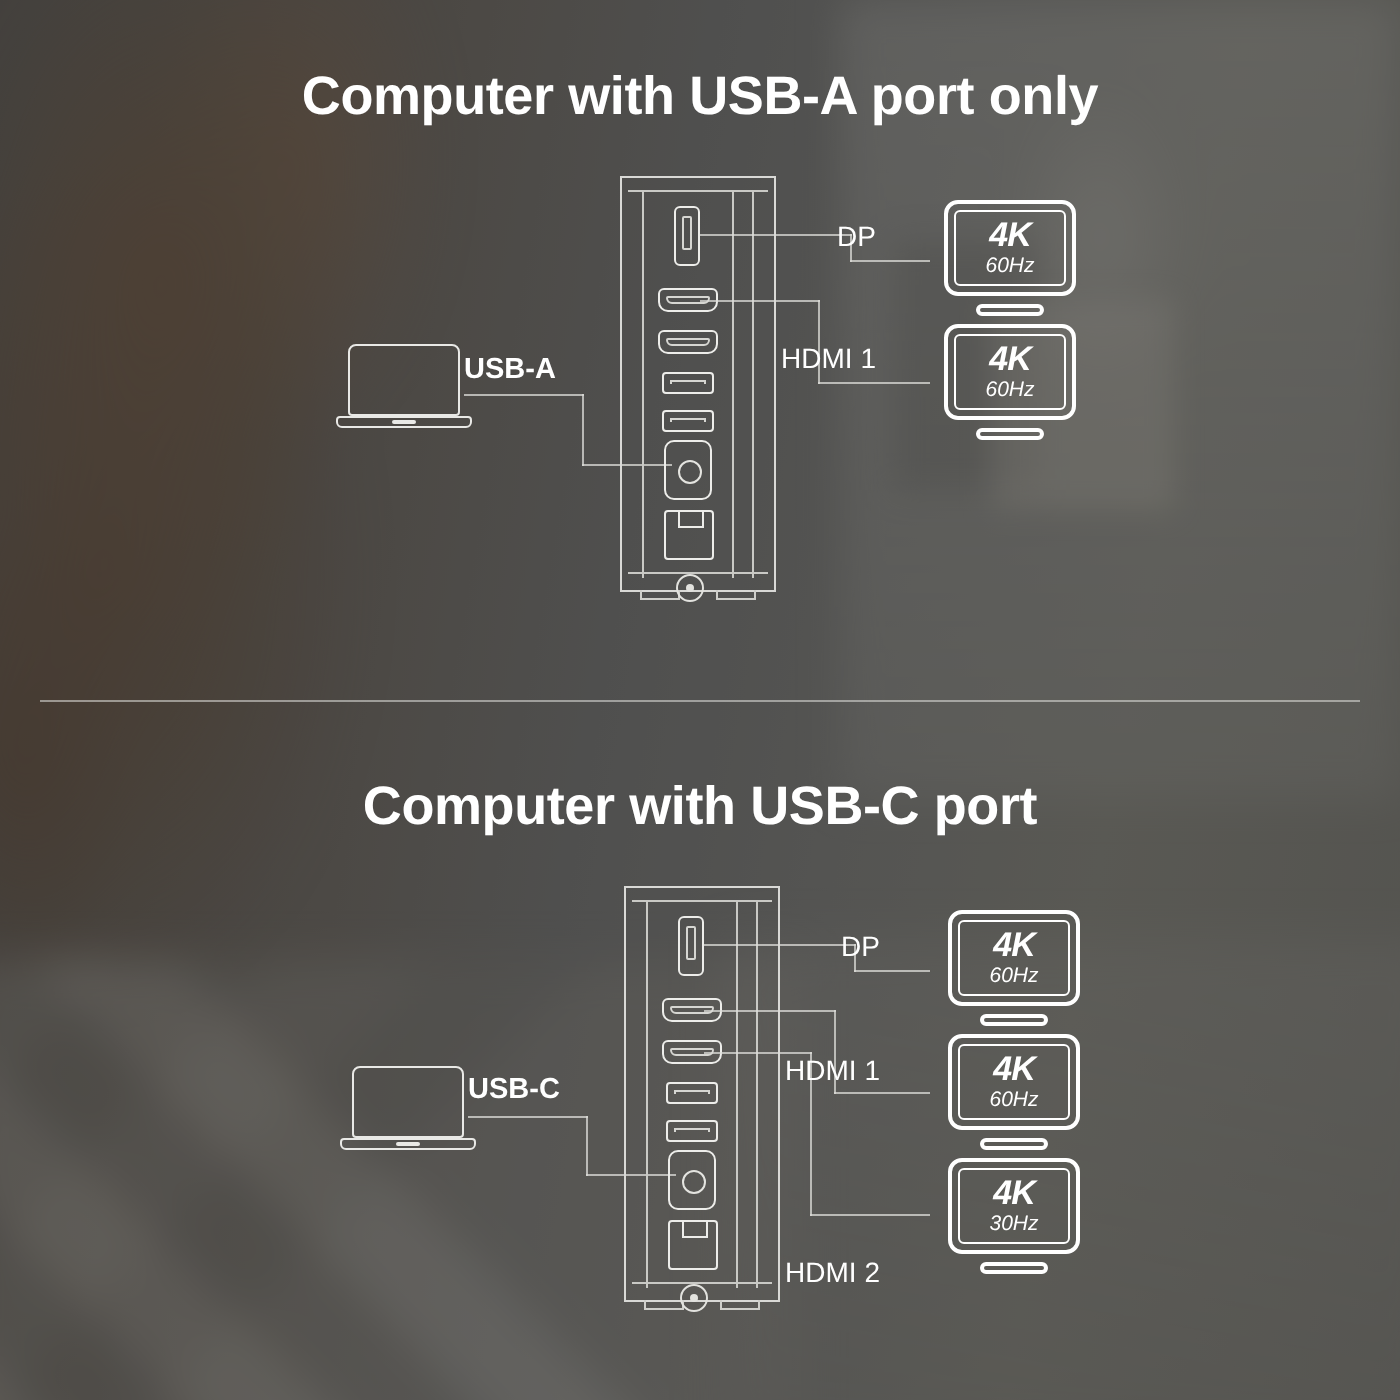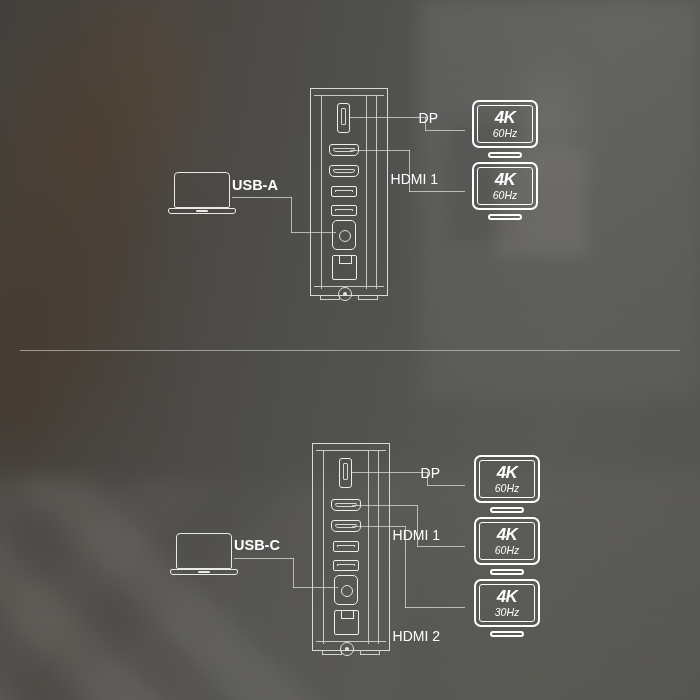--- a/index.html
+++ b/index.html
@@ -298,20 +298,21 @@
   <div class="bg-layer bg-hair"></div>
   <div class="bg-layer bg-wall-right"></div>
   <div class="bg-layer bg-panel-left"></div>
   <div class="bg-layer bg-frame"></div>
   <div class="bg-layer bg-checks"></div>
   <div class="bg-layer bg-floor-right"></div>
   <div class="bg-layer bg-scrim"></div>
 
   <div class="content">
 
+    <div class="section-title" id="title-top">Computer with USB-A port only</div>
 
     <div class="laptop" style="left:168px; top:172px;">
       <div class="screen"></div>
       <div class="base"></div>
       <div class="notch"></div>
     </div>
     <div class="device-label" style="left:232px; top:177px;">USB-A</div>
 
     <div class="wire h" style="left:232px; top:197px; width:60px;"></div>
     <div class="wire v" style="left:291px; top:197px; height:36px;"></div>
@@ -361,20 +362,21 @@
       <div class="outer"></div>
       <div class="inner">
         <div class="res">4K</div>
         <div class="hz">60Hz</div>
       </div>
       <div class="stand"></div>
     </div>
 
     <div class="divider"></div>
 
+    <div class="section-title" id="title-bottom">Computer with USB-C port</div>
 
     <div class="laptop" style="left:170px; top:533px;">
       <div class="screen"></div>
       <div class="base"></div>
       <div class="notch"></div>
     </div>
     <div class="device-label" style="left:234px; top:537px;">USB-C</div>
 
     <div class="wire h" style="left:234px; top:558px; width:60px;"></div>
     <div class="wire v" style="left:293px; top:558px; height:30px;"></div>

